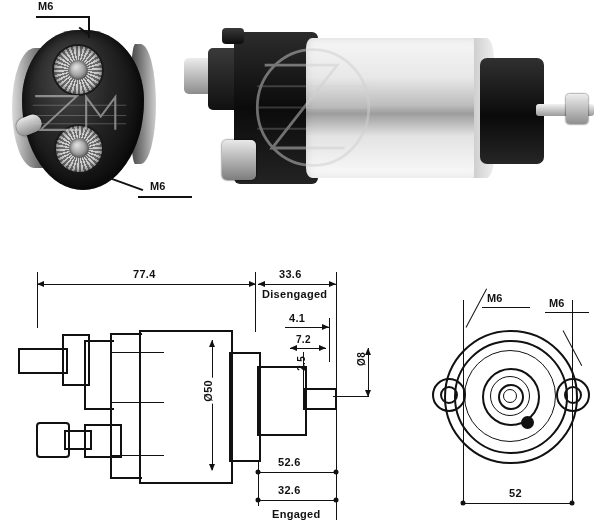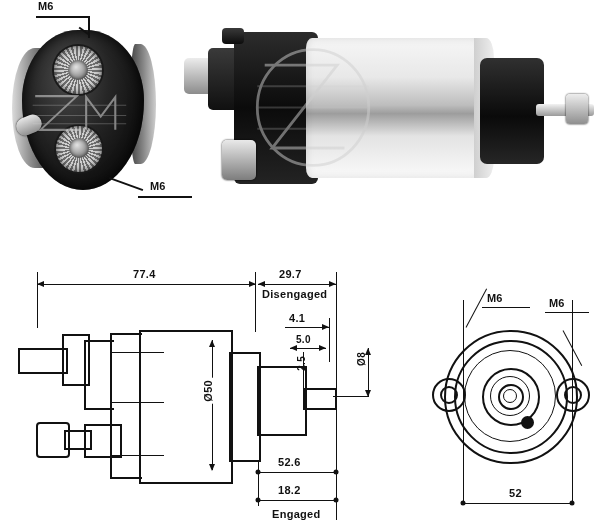--- a/index.html
+++ b/index.html
@@ -153,32 +153,32 @@
   <div class="abs atick l" style="left:37px;top:281px;"></div>
   <div class="abs atick r" style="left:249px;top:281px;"></div>
   <div class="abs line vl" style="left:37px;top:272px;height:56px;"></div>
   <div class="abs line vl" style="left:255px;top:272px;height:60px;"></div>
   <div class="abs dimtext" style="left:133px;top:268px;text-align:center;">77.4</div>
 
   <div class="abs line hl" style="left:258px;top:284px;width:78px;"></div>
   <div class="abs atick l" style="left:258px;top:281px;"></div>
   <div class="abs atick r" style="left:329px;top:281px;"></div>
   <div class="abs line vl" style="left:336px;top:272px;height:248px;"></div>
-  <div class="abs dimtext" style="left:279px;top:268px;">29.7</div>
+  <div class="abs dimtext" style="left:279px;top:268px;">33.6</div>
   <div class="abs dimtext" style="left:262px;top:288px;">Disengaged</div>
 
   <div class="abs line hl" style="left:285px;top:327px;width:44px;"></div>
   <div class="abs atick r" style="left:322px;top:324px;"></div>
   <div class="abs line vl" style="left:329px;top:318px;height:44px;"></div>
   <div class="abs dimtext" style="left:289px;top:312px;text-align:center;">4.1</div>
 
   <div class="abs line hl" style="left:290px;top:348px;width:36px;"></div>
   <div class="abs atick l" style="left:290px;top:345px;"></div>
   <div class="abs atick r" style="left:319px;top:345px;"></div>
-  <div class="abs dimtext small" style="left:296px;top:334px;">5.0</div>
+  <div class="abs dimtext small" style="left:296px;top:334px;">7.2</div>
 
   <div class="abs line vl" style="left:303px;top:352px;height:46px;"></div>
   <div class="abs dimtext small vert" style="left:296px;top:356px;">2.5</div>
 
   <div class="abs line vl" style="left:368px;top:348px;height:48px;"></div>
   <div class="abs atick u" style="left:365px;top:348px;"></div>
   <div class="abs atick d" style="left:365px;top:390px;"></div>
   <div class="abs dimtext small vert" style="left:356px;top:352px;">Ø8</div>
 
   <div class="abs line vl" style="left:212px;top:340px;height:130px;"></div>
@@ -206,21 +206,21 @@
 
   <div class="abs line hl" style="left:258px;top:472px;width:78px;"></div>
   <div class="abs tick" style="left:258px;top:472px;"></div>
   <div class="abs tick" style="left:336px;top:472px;"></div>
   <div class="abs dimtext" style="left:278px;top:456px;">52.6</div>
 
   <div class="abs line hl" style="left:258px;top:500px;width:78px;"></div>
   <div class="abs tick" style="left:258px;top:500px;"></div>
   <div class="abs tick" style="left:336px;top:500px;"></div>
   <div class="abs line vl" style="left:258px;top:460px;height:46px;"></div>
-  <div class="abs dimtext" style="left:278px;top:484px;">18.2</div>
+  <div class="abs dimtext" style="left:278px;top:484px;">32.6</div>
 
   <div class="abs dimtext" style="left:272px;top:508px;">Engaged</div>
 
   <div class="abs circ" style="left:444px;top:330px;width:130px;height:130px;"></div>
   <div class="abs circ" style="left:454px;top:340px;width:110px;height:110px;"></div>
   <div class="abs circ thin" style="left:464px;top:350px;width:90px;height:90px;"></div>
   <div class="abs circ" style="left:482px;top:368px;width:54px;height:54px;"></div>
   <div class="abs circ thin" style="left:490px;top:376px;width:38px;height:38px;"></div>
   <div class="abs circ" style="left:498px;top:384px;width:22px;height:22px;"></div>
   <div class="abs circ thin" style="left:503px;top:389px;width:12px;height:12px;"></div>

